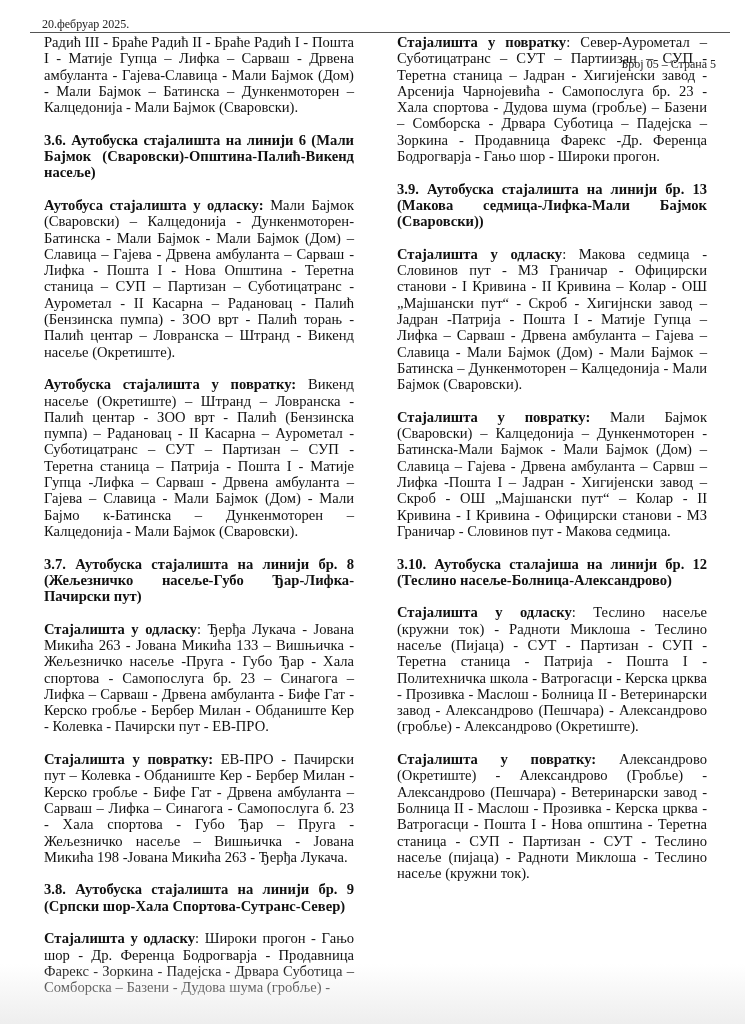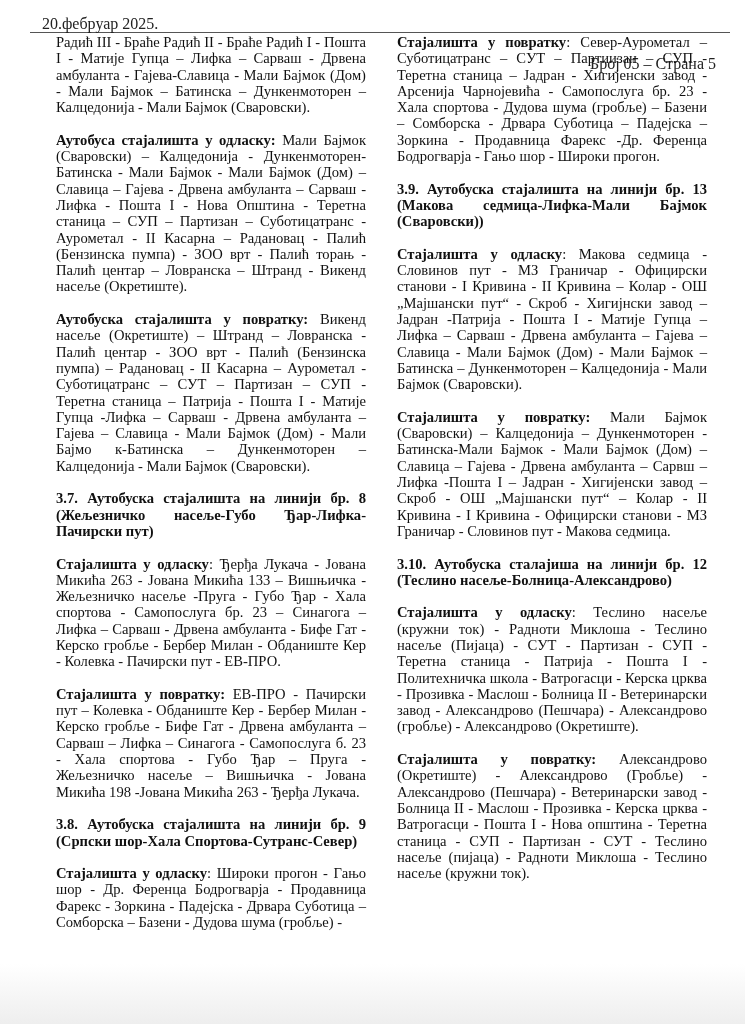--- a/index.html
+++ b/index.html
@@ -6,31 +6,31 @@
   body {
     width: 745px; height: 1024px; overflow: hidden;
     background: #ffffff;
     font-family: "Liberation Serif", "DejaVu Serif", serif;
     color: #111;
     position: relative;
   }
   .page { position: absolute; left: 0; top: 0; width: 745px; height: 1024px; }
   .header {
     position: absolute; top: 14px; left: 30px; width: 700px;
-    font-size: 16px; line-height: 16px; color: #222;
+    font-size: 12px; line-height: 16px; color: #222;
     border-bottom: 1px solid #555; height: 18px;
   }
   .header .date { position: absolute; left: 12px; top: 2px; }
   .header .title { position: absolute; left: 0; right: 0; top: 2px; text-align: center; }
   .header .issue { position: absolute; right: 14px; top: 2px; margin-top: 40px; }
   .col {
     position: absolute; top: 34px; width: 310px;
     font-size: 14.6px; line-height: 16.3px; text-align: justify;
   }
-  .col.left { left: 56px; }
+  .col.left { left: 44px; }
   .col.right { left: 397px; }
   .col p { margin: 0 0 16.3px 0; }
   .col h3 { margin: 0 0 16.3px 0; font-size: 14.6px; font-weight: bold; line-height: 16.3px; }
   .col b { font-weight: bold; }
   .fade {
     position: absolute; left: 0; right: 0; bottom: 0; height: 60px;
     background: linear-gradient(to bottom, rgba(255,255,255,0), rgba(236,236,236,0.9));
     pointer-events: none;
   }
 </style>
@@ -39,20 +39,21 @@
 
 <div class="page">
   <div class="header">
     <span class="date">20.фебруар 2025.</span>
     <span class="issue">Број 05 – Страна 5</span>
   </div>
 
   <div class="col left">
     <p>Радић III - Браће Радић II - Браће Радић I - Пошта I - Матије Гупца – Лифка – Сарваш - Дрвена амбуланта - Гајева-Славица - Мали Бајмок (Дом) - Мали Бајмок – Батинска – Дункенмоторен – Калцедонија - Мали Бајмок (Сваровски).</p>
 
+    <h3>3.6. Аутобуска стајалишта на линији 6 (Мали Бајмок  (Сваровски)-Општина-Палић-Викенд насеље)</h3>
     <p><b>Аутобуса стајалишта у одласку:</b><span> Мали Бајмок (Сваровски) – Калцедонија - Дункенмоторен-Батинска - Мали Бајмок - Мали Бајмок (Дом) – Славица – Гајева - Дрвена амбуланта – Сарваш - Лифка - Пошта I - Нова Општина - Теретна станица – СУП – Партизан – Суботицатранс - Аурометал - II Касарна – Радановац - Палић (Бензинска пумпа) - ЗОО  врт - Палић торањ - Палић центар – Ловранска – Штранд - Викенд насеље (Окретиште).</span></p>
     <p><b>Аутобуска стајалишта у повратку:</b><span> Викенд насеље (Окретиште) – Штранд – Ловранска - Палић центар - ЗОО врт - Палић (Бензинска пумпа) – Радановац - II Касарна – Аурометал - Суботицатранс – СУТ – Партизан – СУП - Теретна станица – Патрија - Пошта I - Матије Гупца -Лифка – Сарваш - Дрвена амбуланта – Гајева – Славица - Мали Бајмок (Дом) - Мали Бајмо к-Батинска – Дункенмоторен – Калцедонија - Мали Бајмок (Сваровски).</span></p>
 
     <h3>3.7. Аутобуска стајалишта на линији бр. 8 (Жељезничко насеље-Губо Ђар-Лифка-Пачирски пут)</h3>
     <p><b>Стајалишта у одласку</b><span>: Ђерђа Лукача - Јована Микића 263 - Јована Микића 133 – Вишњичка - Жељезничко насеље  -Пруга - Губо Ђар - Хала спортова - Самопослуга бр. 23 – Синагога – Лифка – Сарваш - Дрвена амбуланта - Бифе Гат - Керско гробље - Бербер Милан - Обданиште Кер - Колевка - Пачирски пут - ЕВ-ПРО.</span></p>
     <p><b>Стајалишта у повратку:</b><span> ЕВ-ПРО - Пачирски пут – Колевка - Обданиште Кер - Бербер Милан - Керско гробље - Бифе Гат - Дрвена амбуланта – Сарваш – Лифка – Синагога - Самопослуга б. 23 - Хала спортова - Губо Ђар – Пруга - Жељезничко насеље – Вишњичка - Јована Микића 198 -Јована Микића 263 - Ђерђа Лукача.</span></p>
 
     <h3>3.8. Аутобуска стајалишта на линији бр. 9 (Српски шор-Хала Спортова-Сутранс-Север)</h3>
     <p><b>Стајалишта у одласку</b><span>: Широки прогон - Гањо шор - Др. Ференца Бодрогварја - Продавница Фарекс - Зоркина - Падејска - Дрвара Суботица – Сомборска – Базени - Дудова шума (гробље) -</span></p>
   </div>

